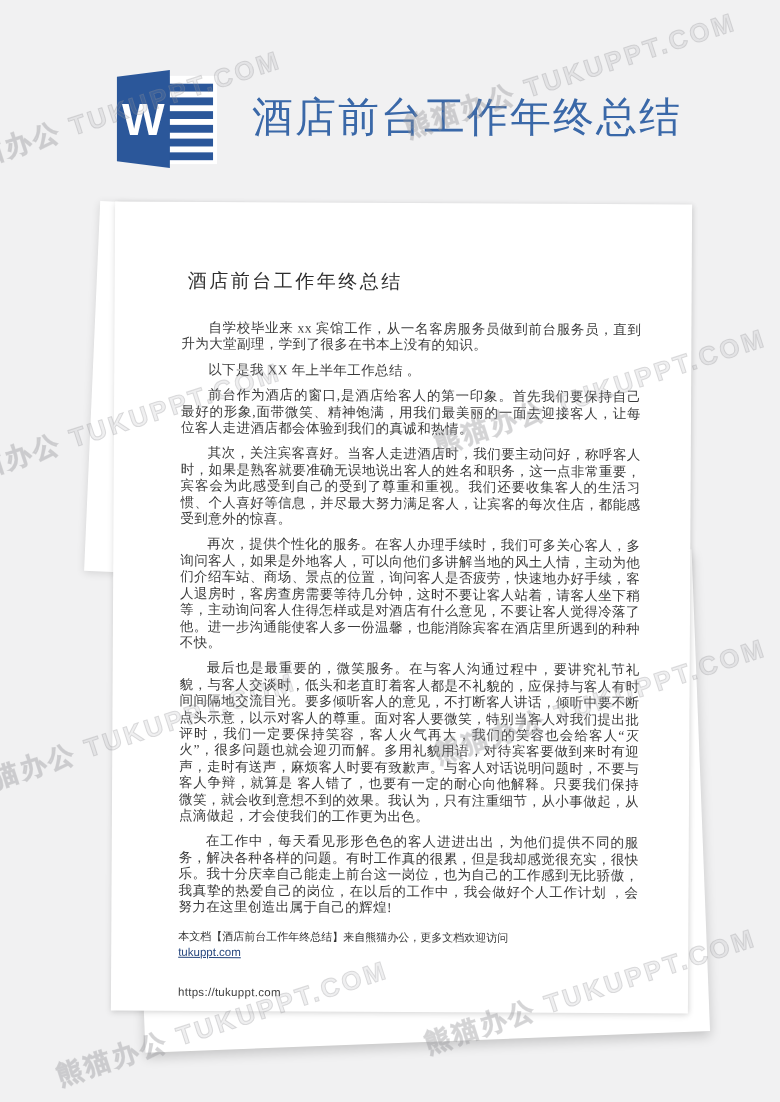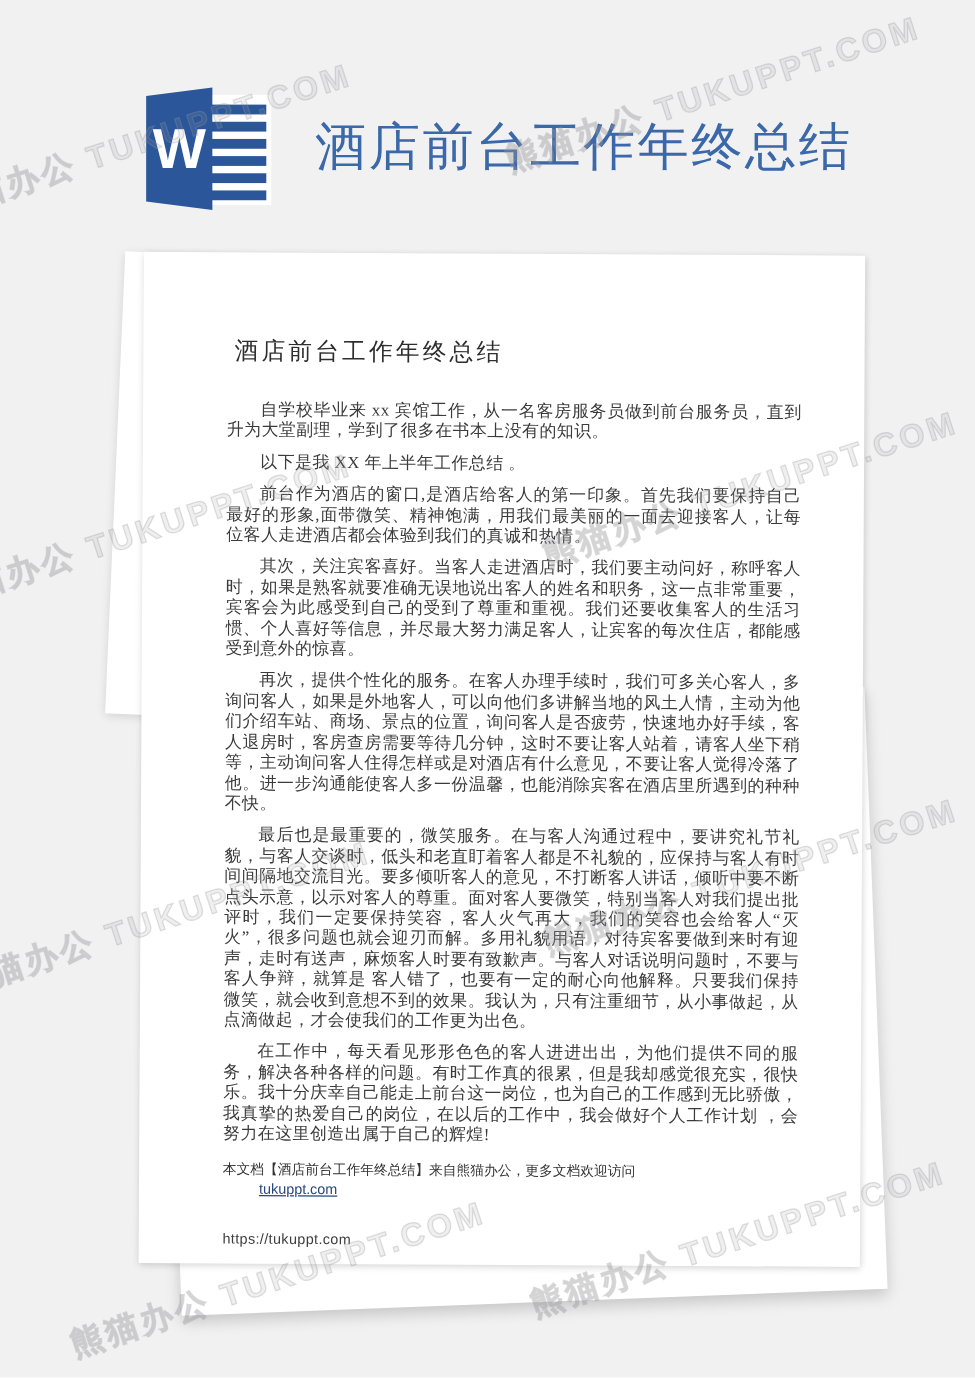--- a/index.html
+++ b/index.html
@@ -62,21 +62,21 @@
   }
   .attribution {
     margin-top: 14px;
     font-family: "Liberation Serif", "DejaVu Serif", serif;
     font-size: 11px; line-height: 15px; color: #333333;
   }
   .attribution-link {
     display: inline-block; margin-top: 1px;
     font-family: "Liberation Sans", "DejaVu Sans", sans-serif;
     font-size: 11.5px; color: #27477e;
-    text-decoration: underline; cursor: pointer; margin-left: 29px;
+    text-decoration: underline; cursor: pointer;
   }
   .doc-url {
     margin-top: 26px;
     font-family: "Liberation Sans", "DejaVu Sans", sans-serif;
     font-size: 11.5px; color: #3d3d3d; letter-spacing: 0.3px;
   }
 
   
   .watermark-layer { position: absolute; inset: 0; z-index: 5; pointer-events: none; }
   .wm {

